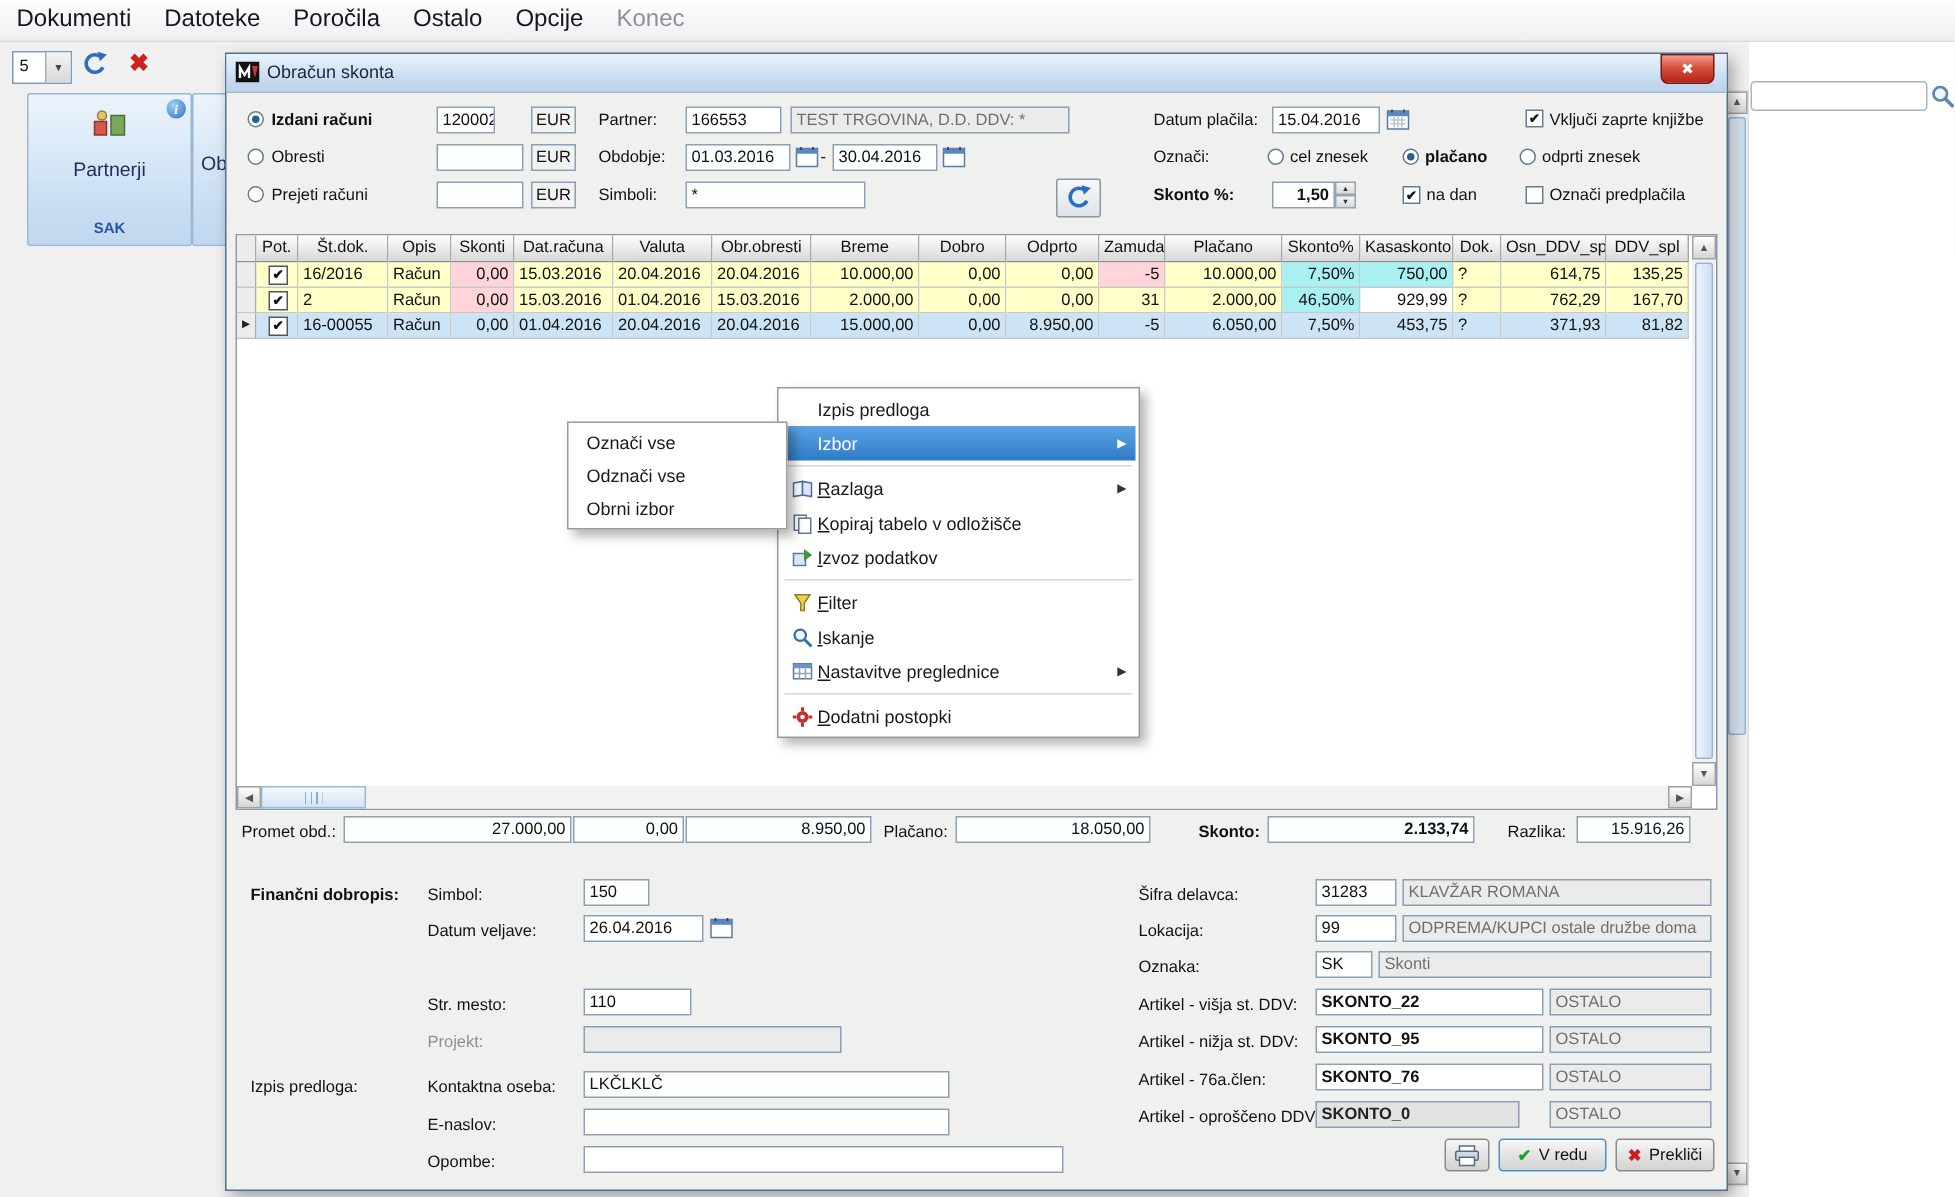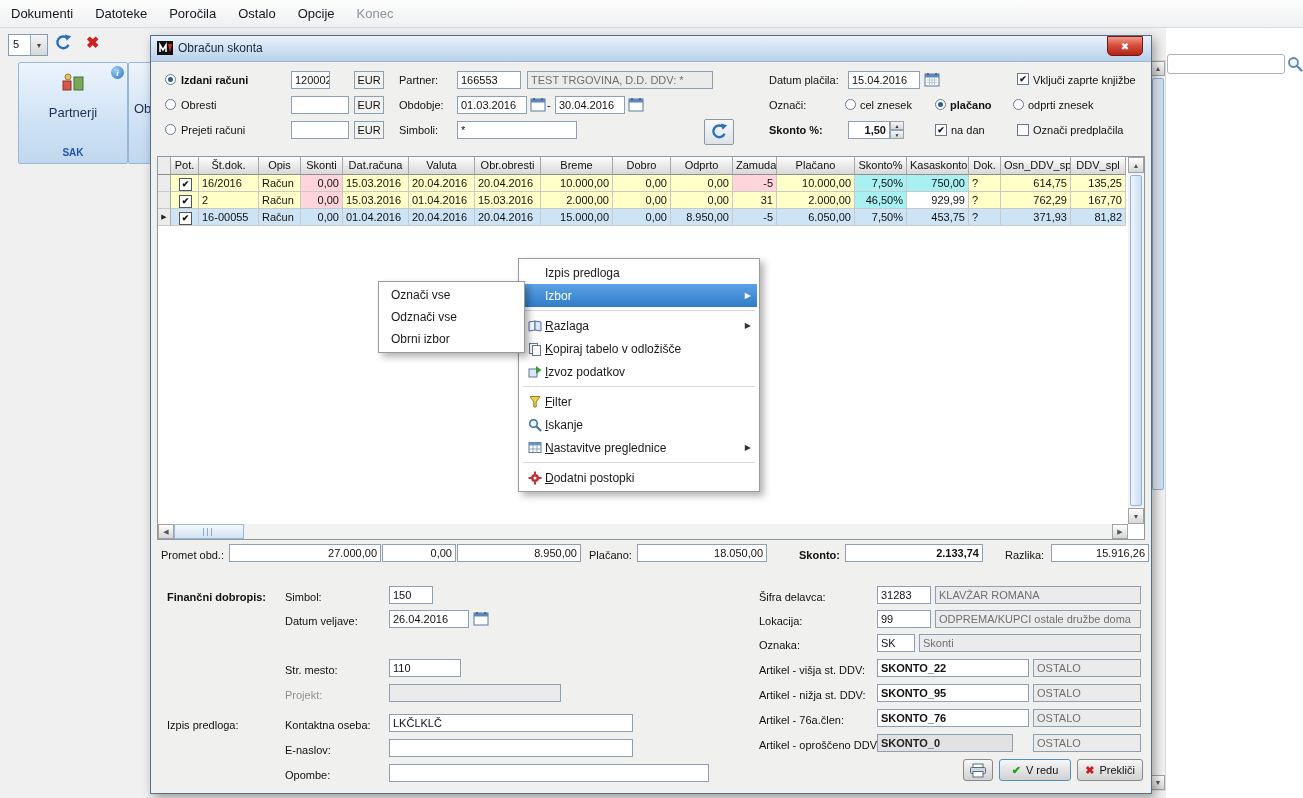--- a/index.html
+++ b/index.html
@@ -3,21 +3,21 @@
 <meta charset="utf-8">
 <style>
   html,body{margin:0;padding:0}
   body{width:1303px;height:798px;position:relative;background:#fff;
        font-family:"Liberation Sans",sans-serif;font-size:11px;color:#111;overflow:hidden}
   .abs{position:absolute}
   .app-bg{position:absolute;left:0;top:0;width:1166px;height:798px;background:#f0f0f0}
   
   .menubar{position:absolute;left:0;top:0;width:1303px;height:27px;
            background:linear-gradient(#fdfdfd,#eef0f2);border-bottom:1px solid #d9dcdf;
-           display:flex;align-items:flex-end;font-size:13px}
+           display:flex;align-items:flex-start;font-size:16px}
   .menubar .mitem{padding:0 11px;line-height:26px;color:#15181c}
   .menubar .mitem.dis{color:#8d9298}
   
   .combo{position:absolute;left:8px;top:34px;width:38px;height:20px;border:1px solid #7f9db9;background:#fff;display:flex}
   .combo .cv{flex:1;line-height:18px;padding-left:4px}
   .combo .cbtn{width:16px;background:linear-gradient(#f4f4f4,#d8d8d8);border-left:1px solid #9ab;
                display:flex;align-items:center;justify-content:center;font-size:7px;color:#444}
   .tb-x{position:absolute;left:86px;top:33px;font-size:16px;font-weight:bold;color:#cf1f1f;line-height:20px}
   
   .search-input{position:absolute;left:1167px;top:54px;width:118px;height:20px;border:1px solid #aab4be;
@@ -376,21 +376,21 @@
 
   <div class="lbl" style="left:10px;top:512px">Promet obd.:</div>
   <div class="field num" style="left:78px;top:508px;width:152px">27.000,00</div>
   <div class="field num" style="left:231px;top:508px;width:74px">0,00</div>
   <div class="field num" style="left:306px;top:508px;width:124px">8.950,00</div>
   <div class="lbl" style="left:438px;top:512px">Plačano:</div>
   <div class="field num" style="left:486px;top:508px;width:130px">18.050,00</div>
   <div class="lbl bold" style="left:648px;top:512px">Skonto:</div>
   <div class="field num bold" style="left:694px;top:508px;width:138px">2.133,74</div>
   <div class="lbl" style="left:854px;top:512px">Razlika:</div>
-  <div class="field num" style="left:900px;top:508px;width:98px">15.916,26</div>
+  <div class="field num" style="left:900px;top:508px;width:76px">15.916,26</div>
 
   <div class="lbl bold" style="left:16px;top:554px">Finančni dobropis:</div>
   <div class="lbl" style="left:134px;top:554px">Simbol:</div>
   <div class="field" style="left:238px;top:550px;width:44px">150</div>
   <div class="lbl" style="left:134px;top:578px">Datum veljave:</div>
   <div class="field" style="left:238px;top:574px;width:80px">26.04.2016</div>
   <div class="abs" style="left:322px;top:575px">
     <svg width="16" height="15" viewBox="0 0 16 15">
       <rect x="1" y="2" width="14" height="12" fill="#fff" stroke="#5a7aa0"></rect>
         <rect x="1" y="2" width="14" height="3.5" fill="#5a87c0"></rect>

